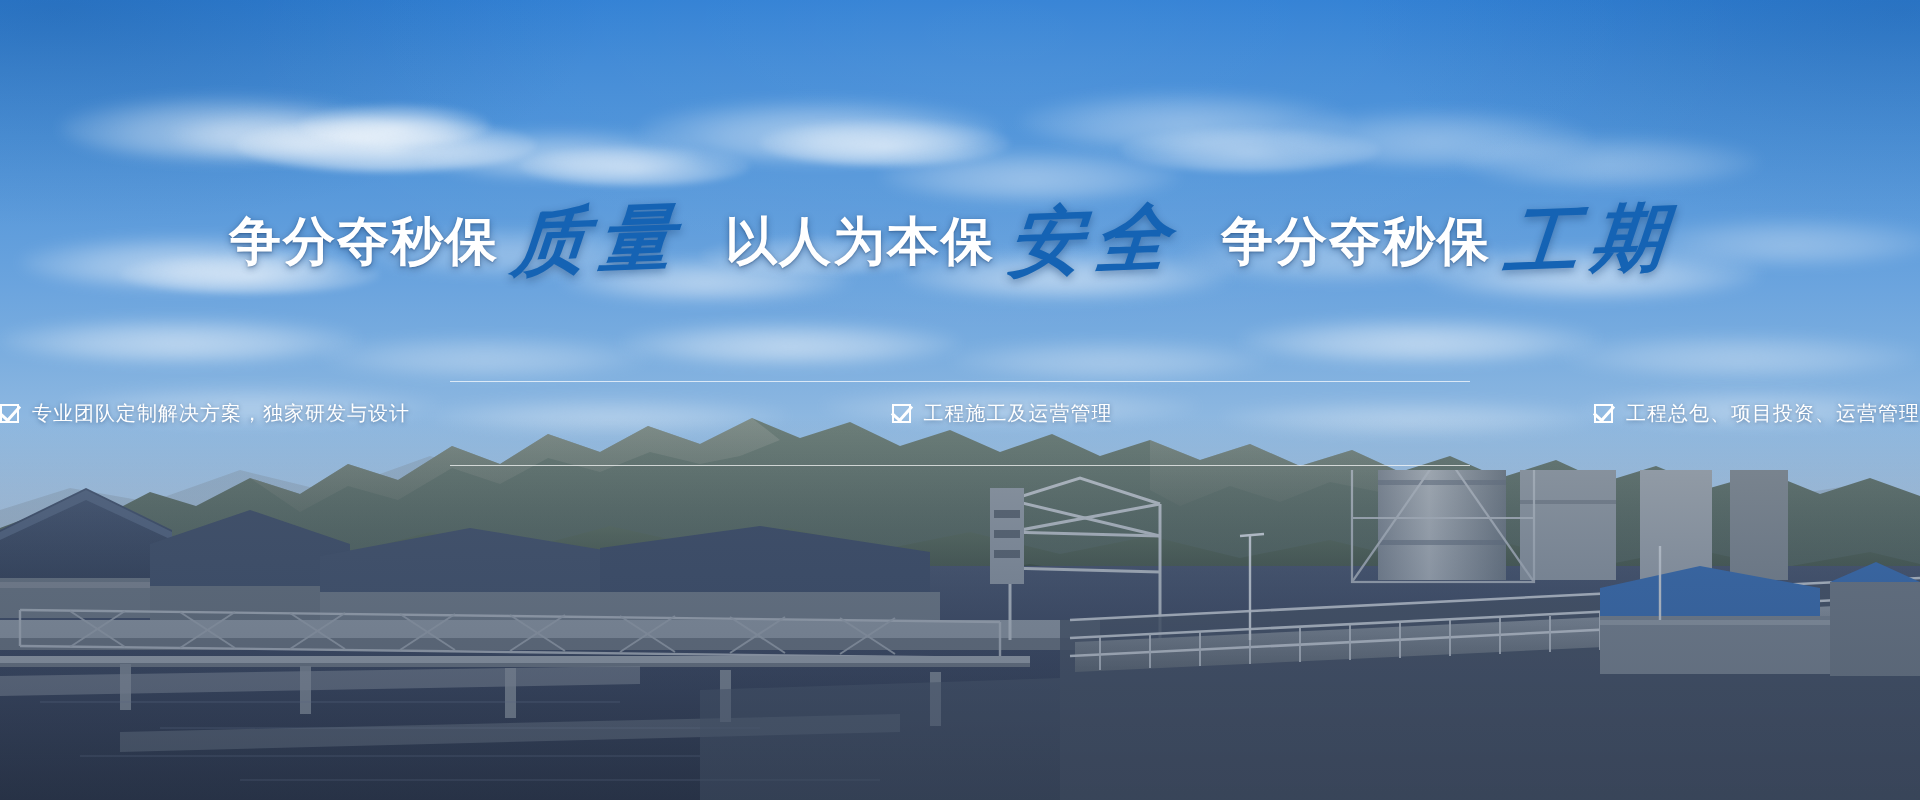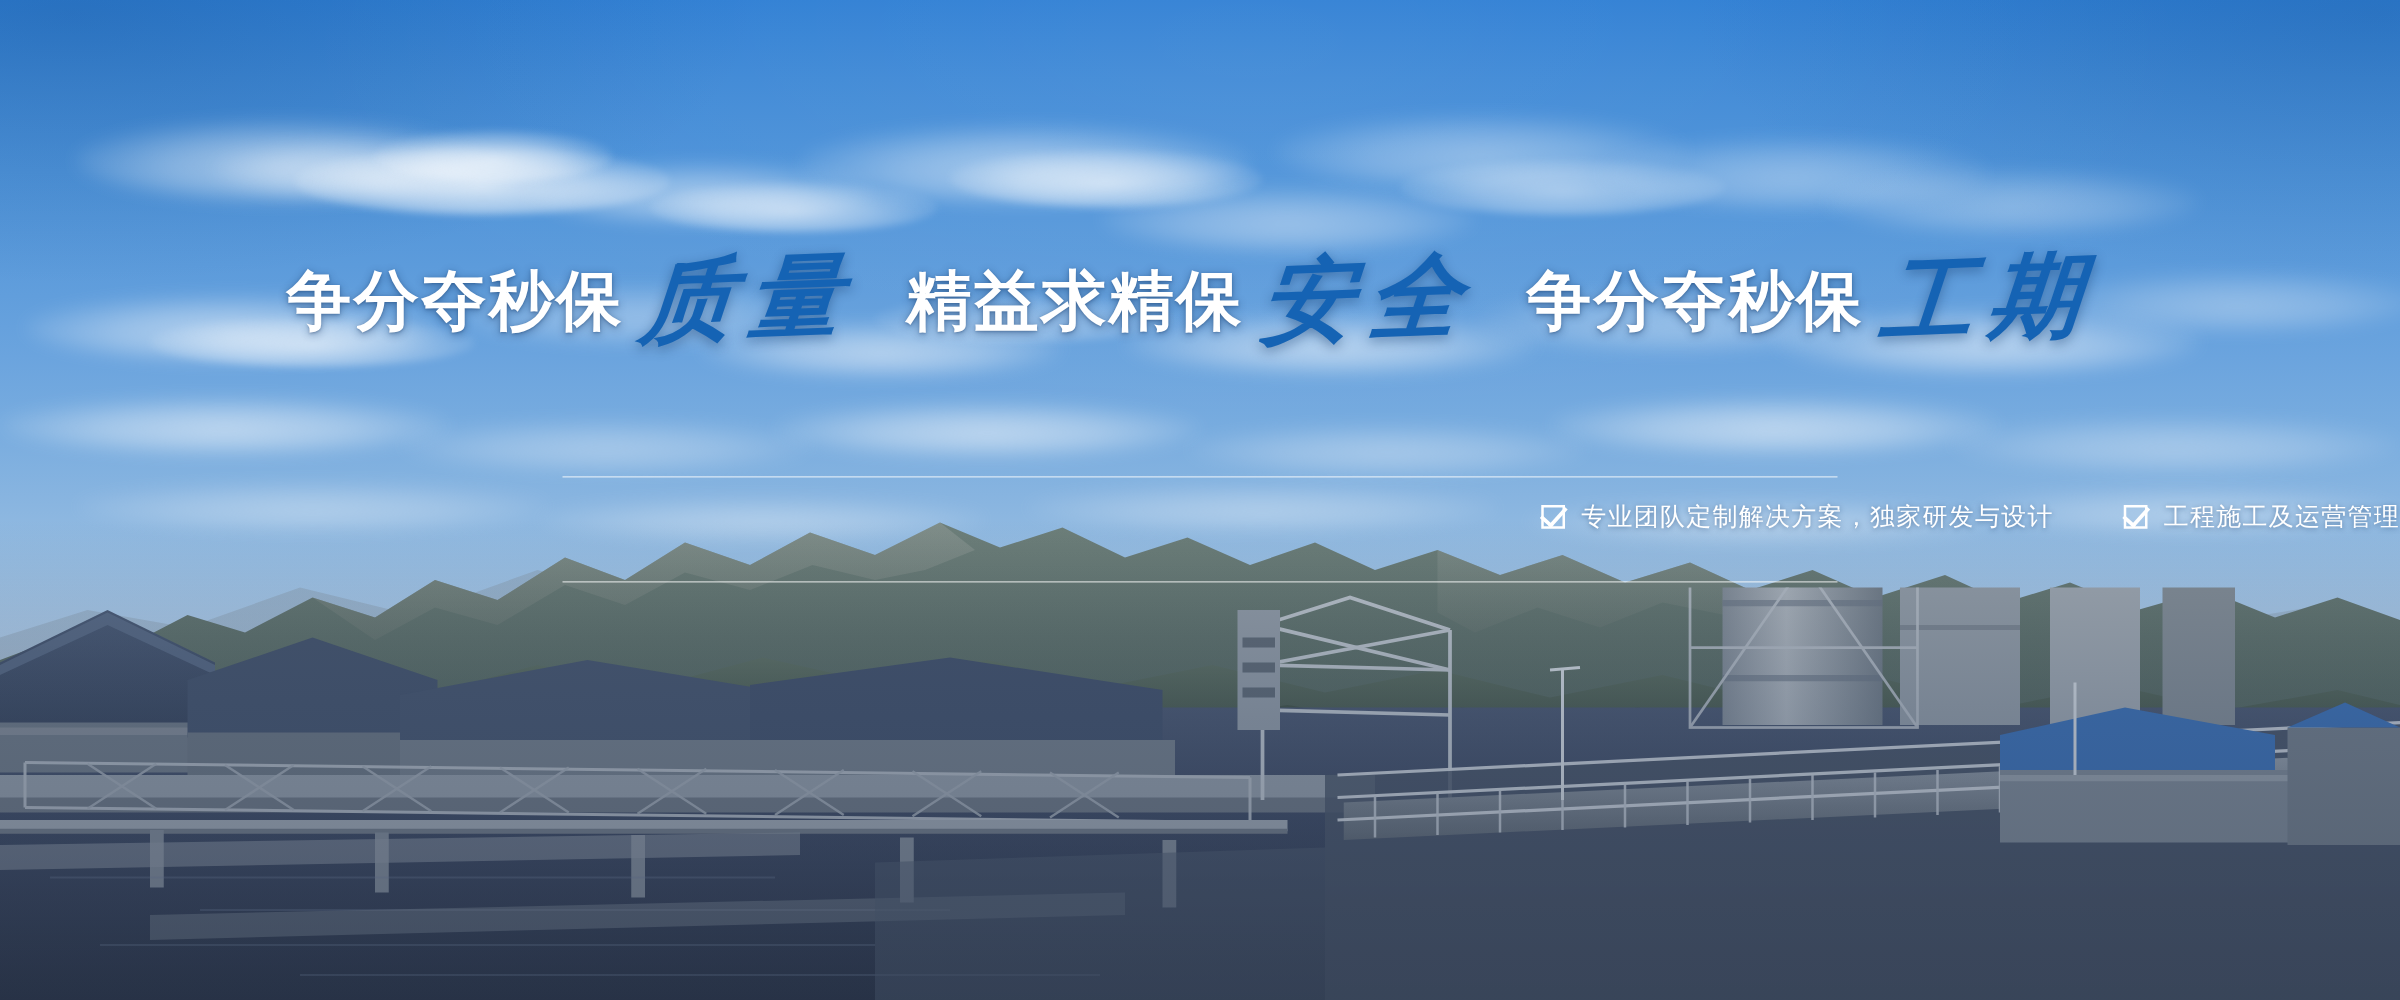--- a/index.html
+++ b/index.html
@@ -112,21 +112,21 @@
     background:rgba(255,255,255,0.70);
   }
   .rule.top { top:381px; }
   .rule.bottom { top:465px; }
 
   
   .features {
     position:absolute;
     left:0; top:400px; width:1920px;
     display:flex;
-    justify-content:flex-end;
+    justify-content:space-between;
     align-items:center;
     gap:56px;
     white-space:nowrap;
   }
   .feature {
     display:flex;
     align-items:center;
     gap:13px;
   }
   .chk {
@@ -414,32 +414,36 @@
       <path d="M120,262 L900,244 L900,262 L120,282 Z" fill="#7d8793" opacity="0.45"></path>
       <path d="M700,220 L1060,208 L1060,330 L700,330 Z" fill="#4f5b6d" opacity="0.55"></path>
     </svg>
   </div>
 
   <div class="overlay-tint"></div>
 
   <div class="content">
 
     <div class="headline">
-      <span class="hl-plain">争分夺秒保</span><span class="hl-calli">质量</span><span class="hl-gap"></span><span class="hl-plain">精益求精保</span><span class="hl-calli">安全</span><span class="hl-gap"></span><span class="hl-plain">争分夺秒保</span><span class="hl-calli">工期</span>
+      <span class="hl-plain">争分夺秒保</span><span class="hl-calli">质量</span><span class="hl-gap"></span><span class="hl-plain">以人为本保</span><span class="hl-calli">安全</span><span class="hl-gap"></span><span class="hl-plain">争分夺秒保</span><span class="hl-calli">工期</span>
     </div>
 
     <div class="rule top"></div>
 
     <div class="features">
       <div class="feature">
         <span class="chk"></span>
         <span class="feature-label">专业团队定制解决方案，独家研发与设计</span>
       </div>
       <div class="feature">
         <span class="chk"></span>
         <span class="feature-label">工程施工及运营管理</span>
       </div>
+      <div class="feature">
+        <span class="chk"></span>
+        <span class="feature-label">工程总包、项目投资、运营管理</span>
+      </div>
     </div>
 
     <div class="rule bottom"></div>
 
   </div>
 </div>
 
 </body></html>

